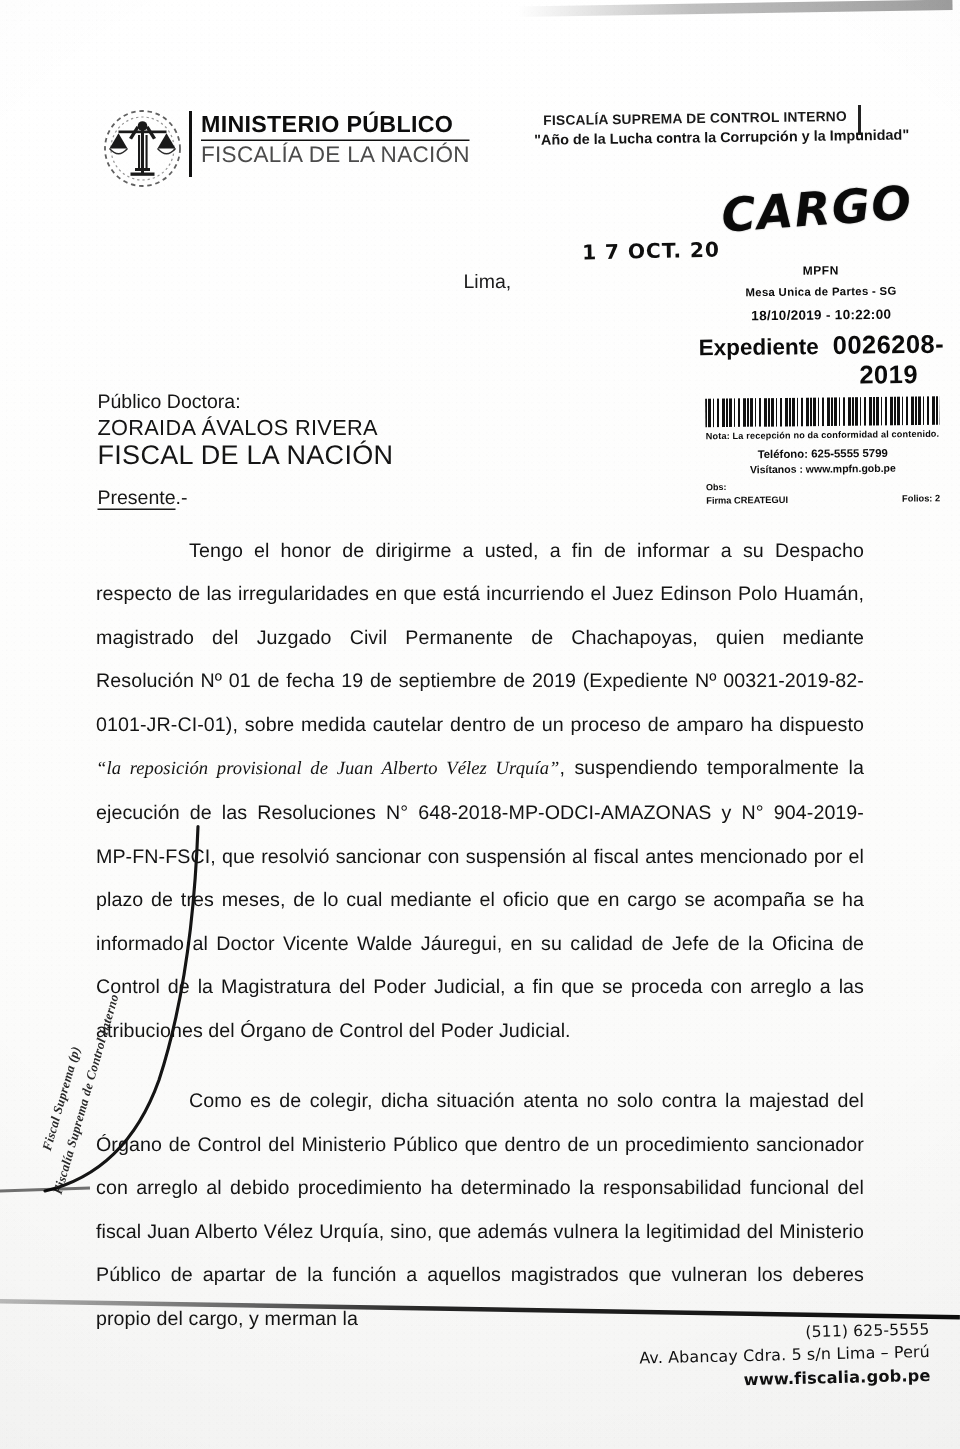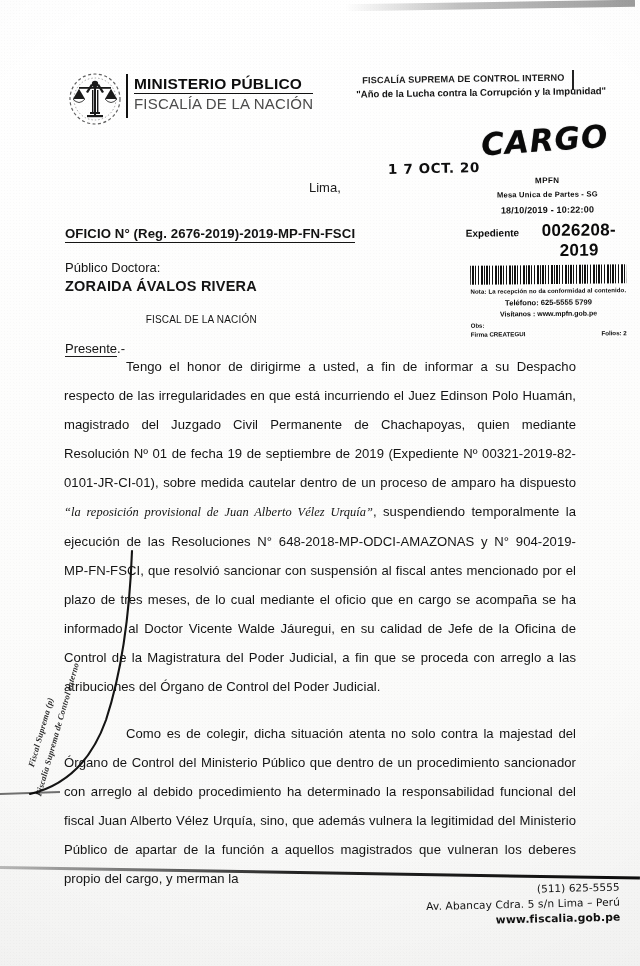--- a/index.html
+++ b/index.html
@@ -87,21 +87,21 @@
     position:absolute;left:466px;top:176px;width:164px;
     text-align:center;color:#0b0b0b;
     transform:rotate(-0.6deg);
   }
   .st-mpfn{font-size:8px;font-weight:bold;letter-spacing:.4px;}
   .st-mesa{font-size:7.6px;font-weight:bold;letter-spacing:.2px;margin-top:5px;}
   .st-date{font-size:9px;font-weight:bold;letter-spacing:.2px;margin-top:6px;}
   .st-exp{
     margin-top:6px;display:flex;justify-content:center;align-items:baseline;gap:9px;
   }
-  .st-exp-label{font-size:10px;font-weight:bold;}
+  .st-exp-label{font-size:15px;font-weight:bold;}
   .st-exp-val{font-size:17px;font-weight:bold;letter-spacing:.3px;}
   .barcode{
     margin:4px auto 0;width:156px;height:19px;
     background-image:repeating-linear-gradient(90deg,
       #111 0px, #111 1px, #fff 1px, #fff 2px,
       #111 2px, #111 4px, #fff 4px, #fff 5px,
       #111 5px, #111 6px, #fff 6px, #fff 8px,
       #111 8px, #111 9px, #fff 9px, #fff 11px,
       #111 11px, #111 13px, #fff 13px, #fff 14px);
   }
@@ -118,22 +118,22 @@
   .oficio{
     position:absolute;left:65px;top:226px;
     font-size:13.2px;font-weight:bold;letter-spacing:.1px;color:#121212;
     border-bottom:1.4px solid #151515;padding-bottom:1px;
     white-space:nowrap;
   }
 
   
   .dest{position:absolute;left:65px;top:260px;line-height:16.5px;color:#151515;}
   .dest-1{font-size:13px;}
-  .dest-2{font-size:14.5px;font-weight:bold;letter-spacing:.2px;margin-top:1px;}
-  .dest-3{font-size:10px;letter-spacing:.2px;margin-top:18px;text-align:right;}
+  .dest-2{font-size:14.5px;font-weight:normal;letter-spacing:.2px;margin-top:1px;}
+  .dest-3{font-size:18px;letter-spacing:.2px;margin-top:1px;text-align:right;}
   .dest-4{font-size:13px;margin-top:12px;}
   .dest-4 .u{border-bottom:1.2px solid #1a1a1a;padding-bottom:0px;}
 
   
   .body-txt{
     position:absolute;left:64px;top:352px;width:512px;
     font-size:13.1px;line-height:29px;
     text-align:justify;text-justify:inter-word;
     color:#141414;
     letter-spacing:.05px;
@@ -253,21 +253,20 @@
     <div class="st-web">Visítanos : www.mpfn.gob.pe</div>
     <div class="st-foot">
       <div class="st-obs">Obs:</div>
       <div class="st-firma-row">
         <span>Firma  CREATEGUI</span>
         <span>Folios: 2</span>
       </div>
     </div>
   </div>
 
-  <div class="oficio">OFICIO N° (Reg. 2676-2019)-2019-MP-FN-FSCI</div>
 
   <div class="dest">
     <div class="dest-1">Público Doctora:</div>
     <div class="dest-2">ZORAIDA ÁVALOS RIVERA</div>
     <div class="dest-3">FISCAL DE LA NACIÓN</div>
     <div class="dest-4"><span class="u">Presente</span><span>.-</span></div>
   </div>
 
   <div class="body-txt">
     <p><span>Tengo el honor de dirigirme a usted, a fin de informar a su Despacho respecto de las irregularidades en que está incurriendo el Juez Edinson Polo Huamán, magistrado del Juzgado Civil Permanente de Chachapoyas, quien mediante Resolución Nº 01  de fecha 19 de septiembre de 2019 (Expediente Nº 00321-2019-82-0101-JR-CI-01), sobre medida cautelar dentro de un proceso de amparo ha dispuesto </span><i>“la reposición provisional de Juan Alberto Vélez Urquía”</i><span>, suspendiendo temporalmente la ejecución de las Resoluciones N° 648-2018-MP-ODCI-AMAZONAS y N° 904-2019-MP-FN-FSCI, que resolvió sancionar con suspensión al fiscal antes mencionado por el plazo de tres meses, de lo cual mediante el oficio que en cargo se acompaña se ha informado al Doctor Vicente Walde Jáuregui, en su calidad de Jefe de la Oficina de Control de la Magistratura del Poder Judicial, a fin que se proceda con arreglo a las atribuciones del Órgano de Control del Poder Judicial.</span></p>

